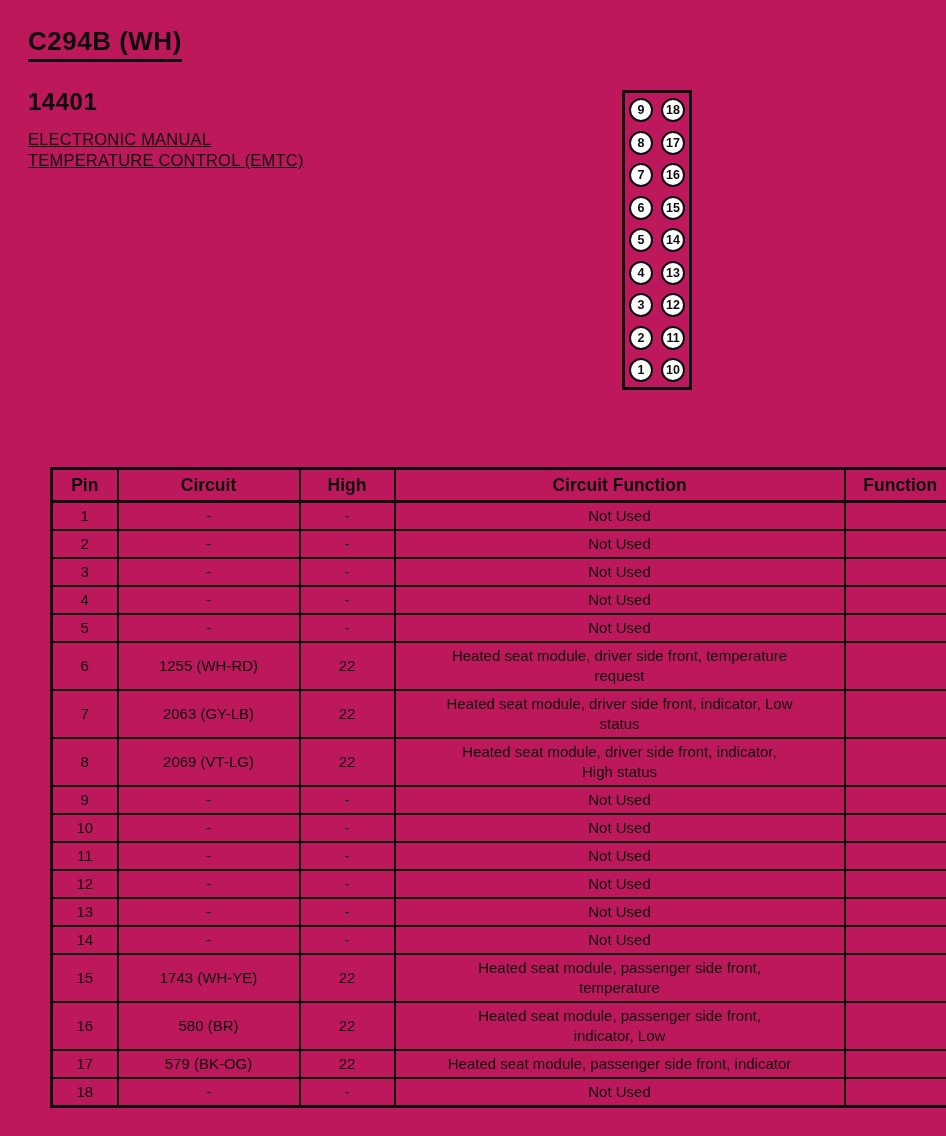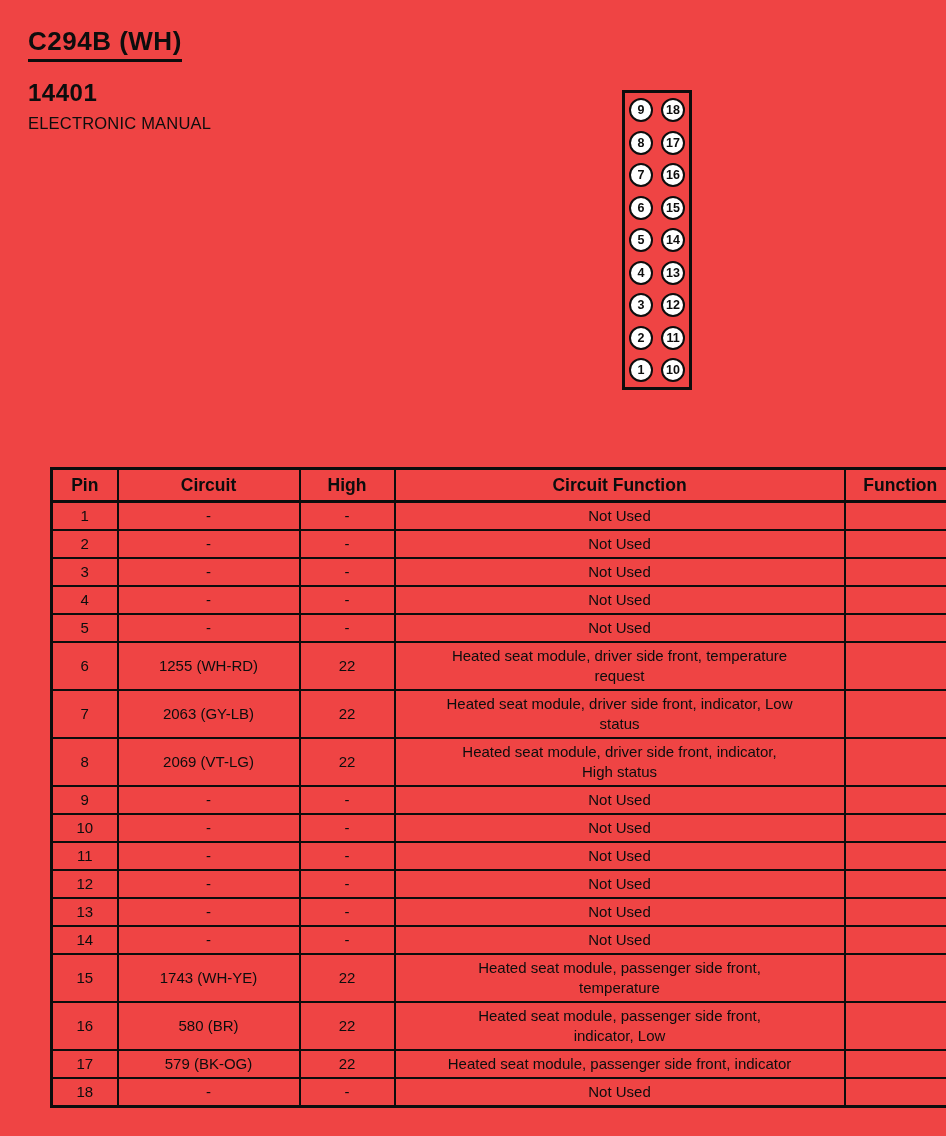--- a/index.html
+++ b/index.html
@@ -2,51 +2,52 @@
 <html><head>
 <meta charset="utf-8">
 <style>
   * { margin: 0; padding: 0; box-sizing: border-box; }
   html, body { background: #e8e8e8; }
   body { font-family: "Liberation Sans", "DejaVu Sans", sans-serif; }
   .page {
     position: relative;
     width: 946px;
     height: 1136px;
-    background: #ef4444;
+    background: #be185d;
     color: #0d0d0d;
     overflow: hidden;
   }
 
   
   .header-block {
     position: absolute;
     left: 28px;
     top: 26px;
     width: 520px;
   }
   .connector-id {
     display: inline-block;
     font-size: 26px;
     font-weight: bold;
     letter-spacing: 0.5px;
     border-bottom: 3px solid #0d0d0d;
     padding-bottom: 2px;
   }
   .part-number {
-    margin-top: 17px;
+    margin-top: 26px;
     font-size: 24px;
     font-weight: bold;
     letter-spacing: 0.5px;
   }
   .component-name {
-    margin-top: 6px;
+    margin-top: 13px;
     font-size: 16.5px;
     line-height: 21px;
     letter-spacing: 0.2px;
+    text-decoration: underline;
   }
 
   
   .connector {
     position: absolute;
     left: 622px;
     top: 90px;
     width: 70px;
     height: 300px;
     border: 3px solid #0d0d0d;
@@ -112,20 +113,21 @@
 </head>
 <body>
 
 <div class="page">
 
   <div class="header-block">
     <div class="connector-id">C294B (WH)</div>
     <div class="part-number">14401</div>
     <div class="component-name">
       <div>ELECTRONIC MANUAL</div>
+      <div>TEMPERATURE CONTROL (EMTC)</div>
     </div>
   </div>
 
   <div class="connector">
   <div class="pin-row">
     <div class="pin-circle">9</div>
     <div class="pin-circle">18</div>
   </div>
 
   <div class="pin-row">

